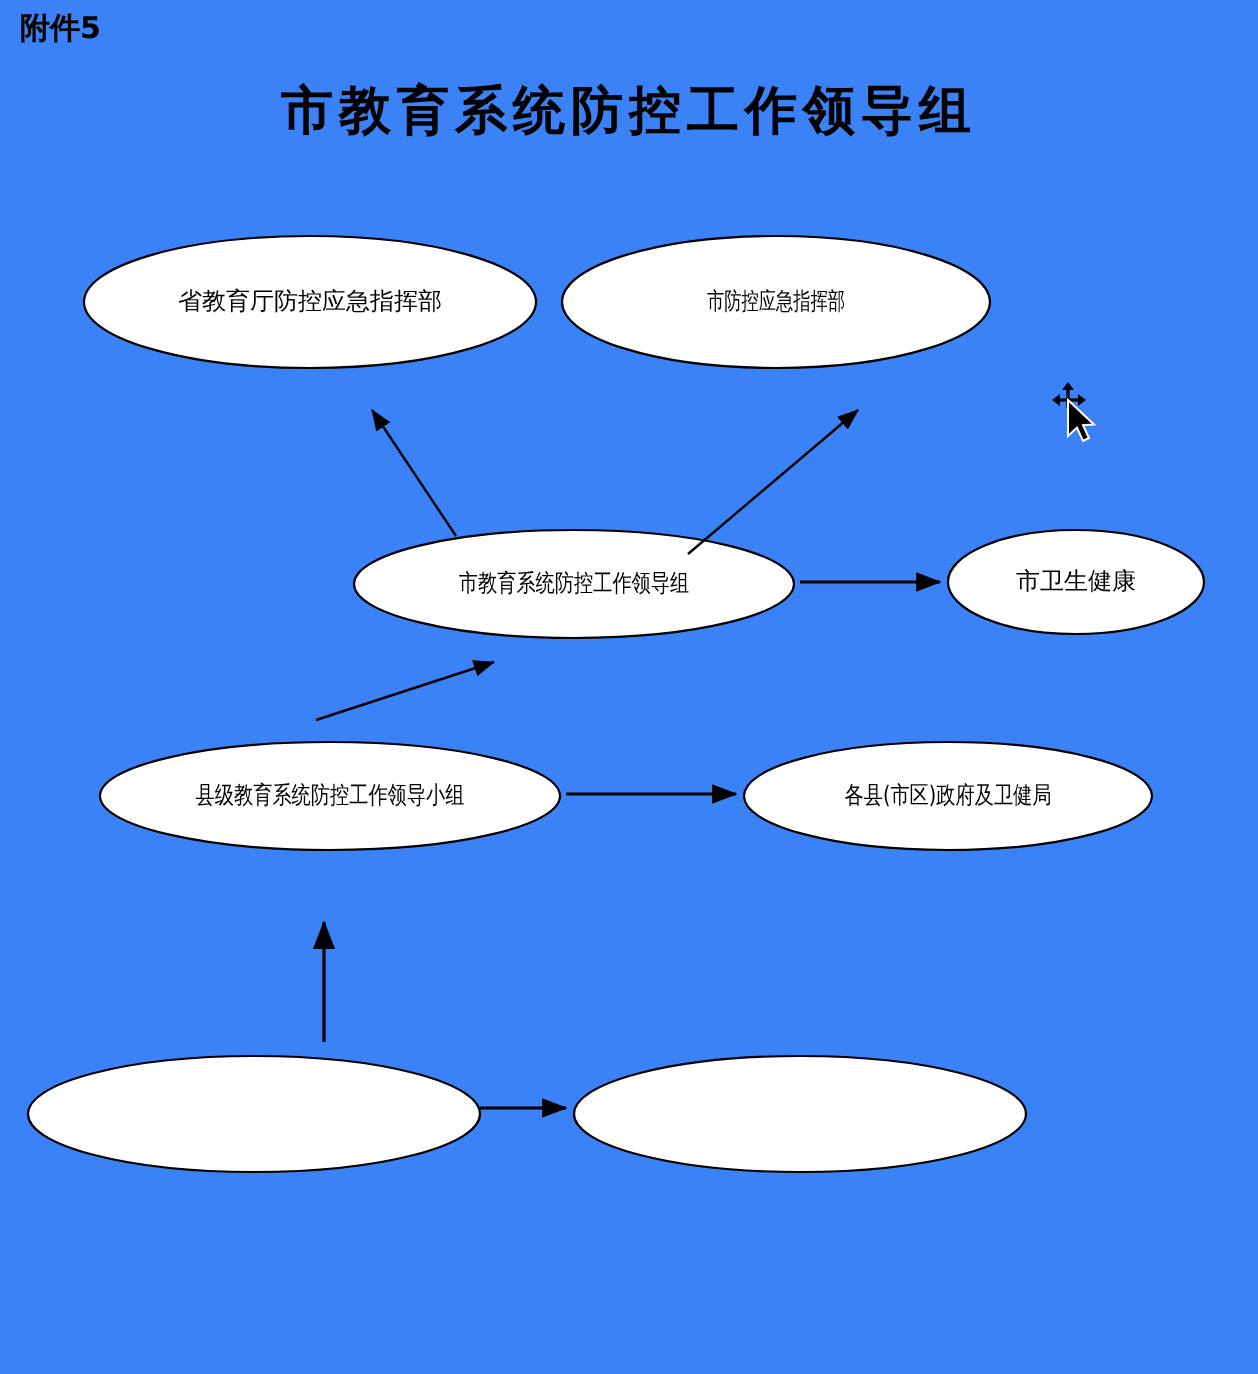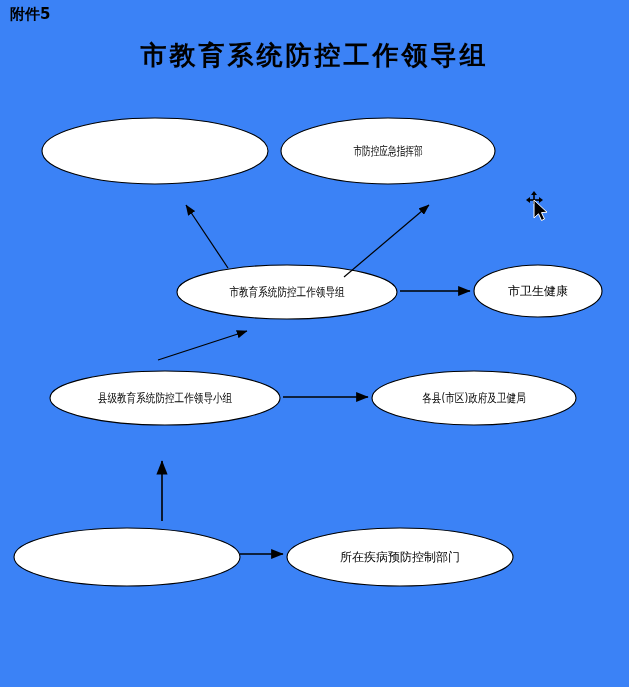--- a/index.html
+++ b/index.html
@@ -110,33 +110,33 @@
 
     <line x1="158" y1="360" x2="247" y2="331" stroke="#000000" stroke-width="1.2" marker-end="url(#arrowhead)"></line>
 
     <line x1="283" y1="397" x2="368" y2="397" stroke="#000000" stroke-width="1.4" marker-end="url(#arrowhead)"></line>
 
     <line x1="162" y1="521" x2="162" y2="461" stroke="#000000" stroke-width="1.6" marker-end="url(#arrowhead)"></line>
 
     <line x1="240" y1="554" x2="283" y2="554" stroke="#000000" stroke-width="1.4" marker-end="url(#arrowhead)"></line>
   </svg>
 
+  <div class="node-label" style="left:155px; top:151px;">省教育厅防控应急指挥部</div>
 
   <div class="node-label condensed-more" style="left:388px; top:151px;">市防控应急指挥部</div>
 
   <div class="node-label condensed" style="left:287px; top:292px;">市教育系统防控工作领导组</div>
 
   <div class="node-label" style="left:538px; top:291px;text-align:right;">市卫生健康</div>
 
   <div class="node-label condensed" style="left:165px; top:398px;">县级教育系统防控工作领导小组</div>
 
   <div class="node-label condensed" style="left:474px; top:398px;">各县(市区)政府及卫健局</div>
 
 
-  <div class="node-label" style="left:400px; top:557px;">所在疾病预防控制部门</div>
 
   <svg class="cursor-art" viewBox="0 0 34 40">
 
     <g fill="#000000">
       <polygon points="10,2 13,6 7,6"></polygon>
       <rect x="9.2" y="6" width="1.6" height="9"></rect>
       <polygon points="2,11 6,8 6,14"></polygon>
       <rect x="6" y="10.2" width="9" height="1.6"></rect>
       <polygon points="19,11 15,8 15,14"></polygon>
     </g>

